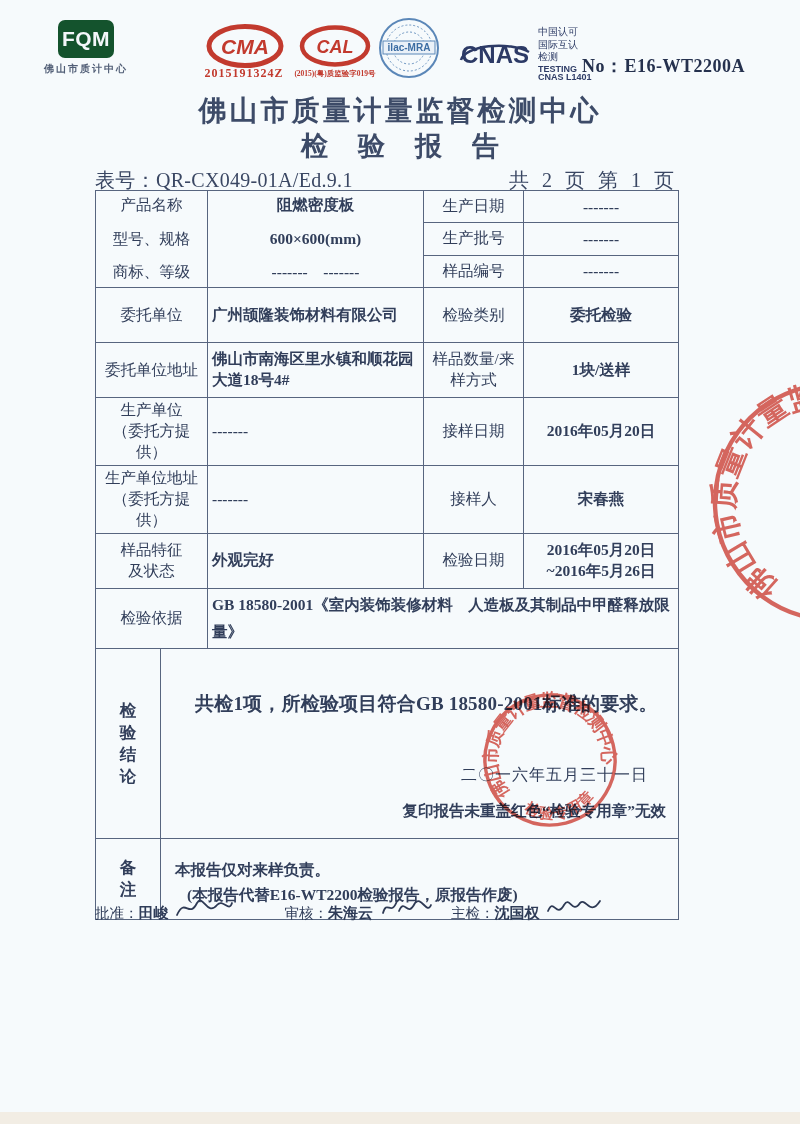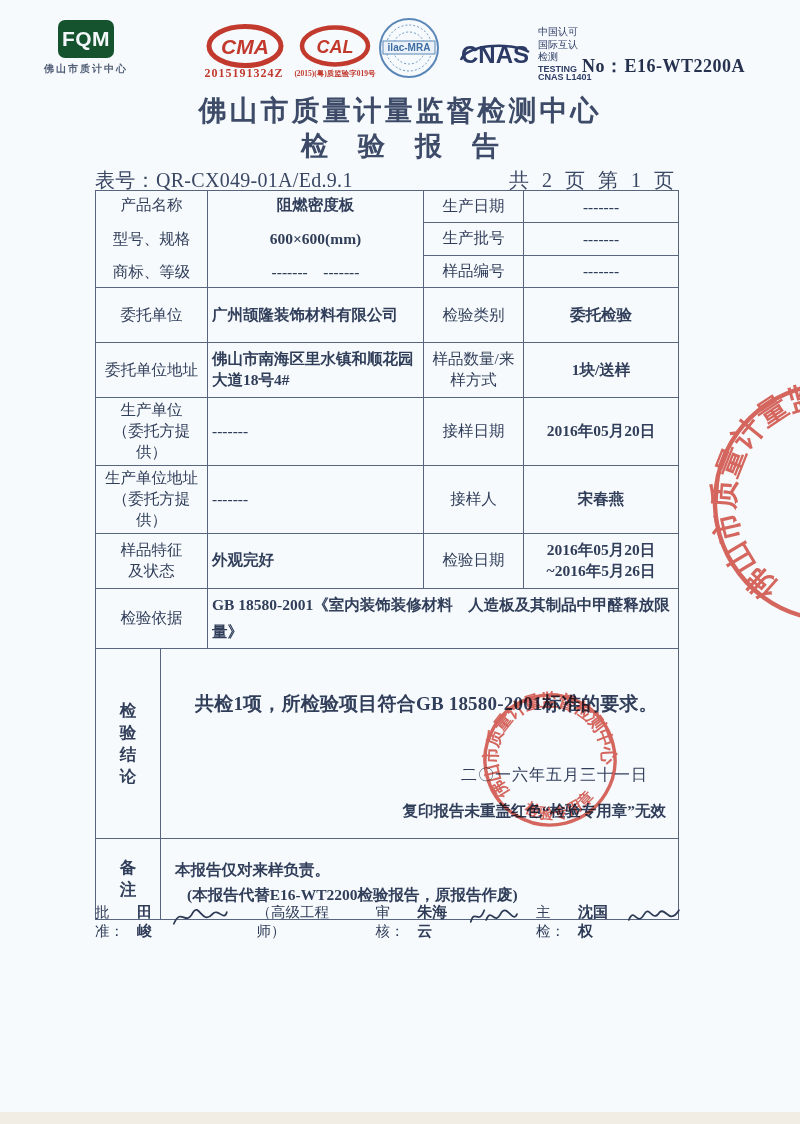--- a/index.html
+++ b/index.html
@@ -221,21 +221,20 @@
 </tbody>
   </table>
 
 <div class="abs signrow">
   <span>批准：</span>
   <span class="nm">田峻</span>
   <svg class="sig" width="62" height="30" viewBox="0 0 62 30">
     <path d="M4,22 C12,4 16,26 24,10 C30,0 34,24 44,12 C50,5 56,20 59,10" fill="none" stroke="#2e3a55" stroke-width="1.8" stroke-linecap="round"></path>
   </svg>
   <span class="gap1"></span>
-  <span>（高级工程师）</span>
   <span class="gap2"></span>
   <span>审核：</span>
   <span class="nm">朱海云</span>
   <svg class="sig" width="58" height="30" viewBox="0 0 58 30">
     <path d="M6,20 C10,6 14,24 20,8 M22,18 C28,4 30,26 38,10 C44,2 50,22 54,12" fill="none" stroke="#2e3a55" stroke-width="1.8" stroke-linecap="round"></path>
   </svg>
   <span class="gap3"></span>
   <span>主检：</span>
   <span class="nm">沈国权</span>
   <svg class="sig" width="60" height="30" viewBox="0 0 60 30">

